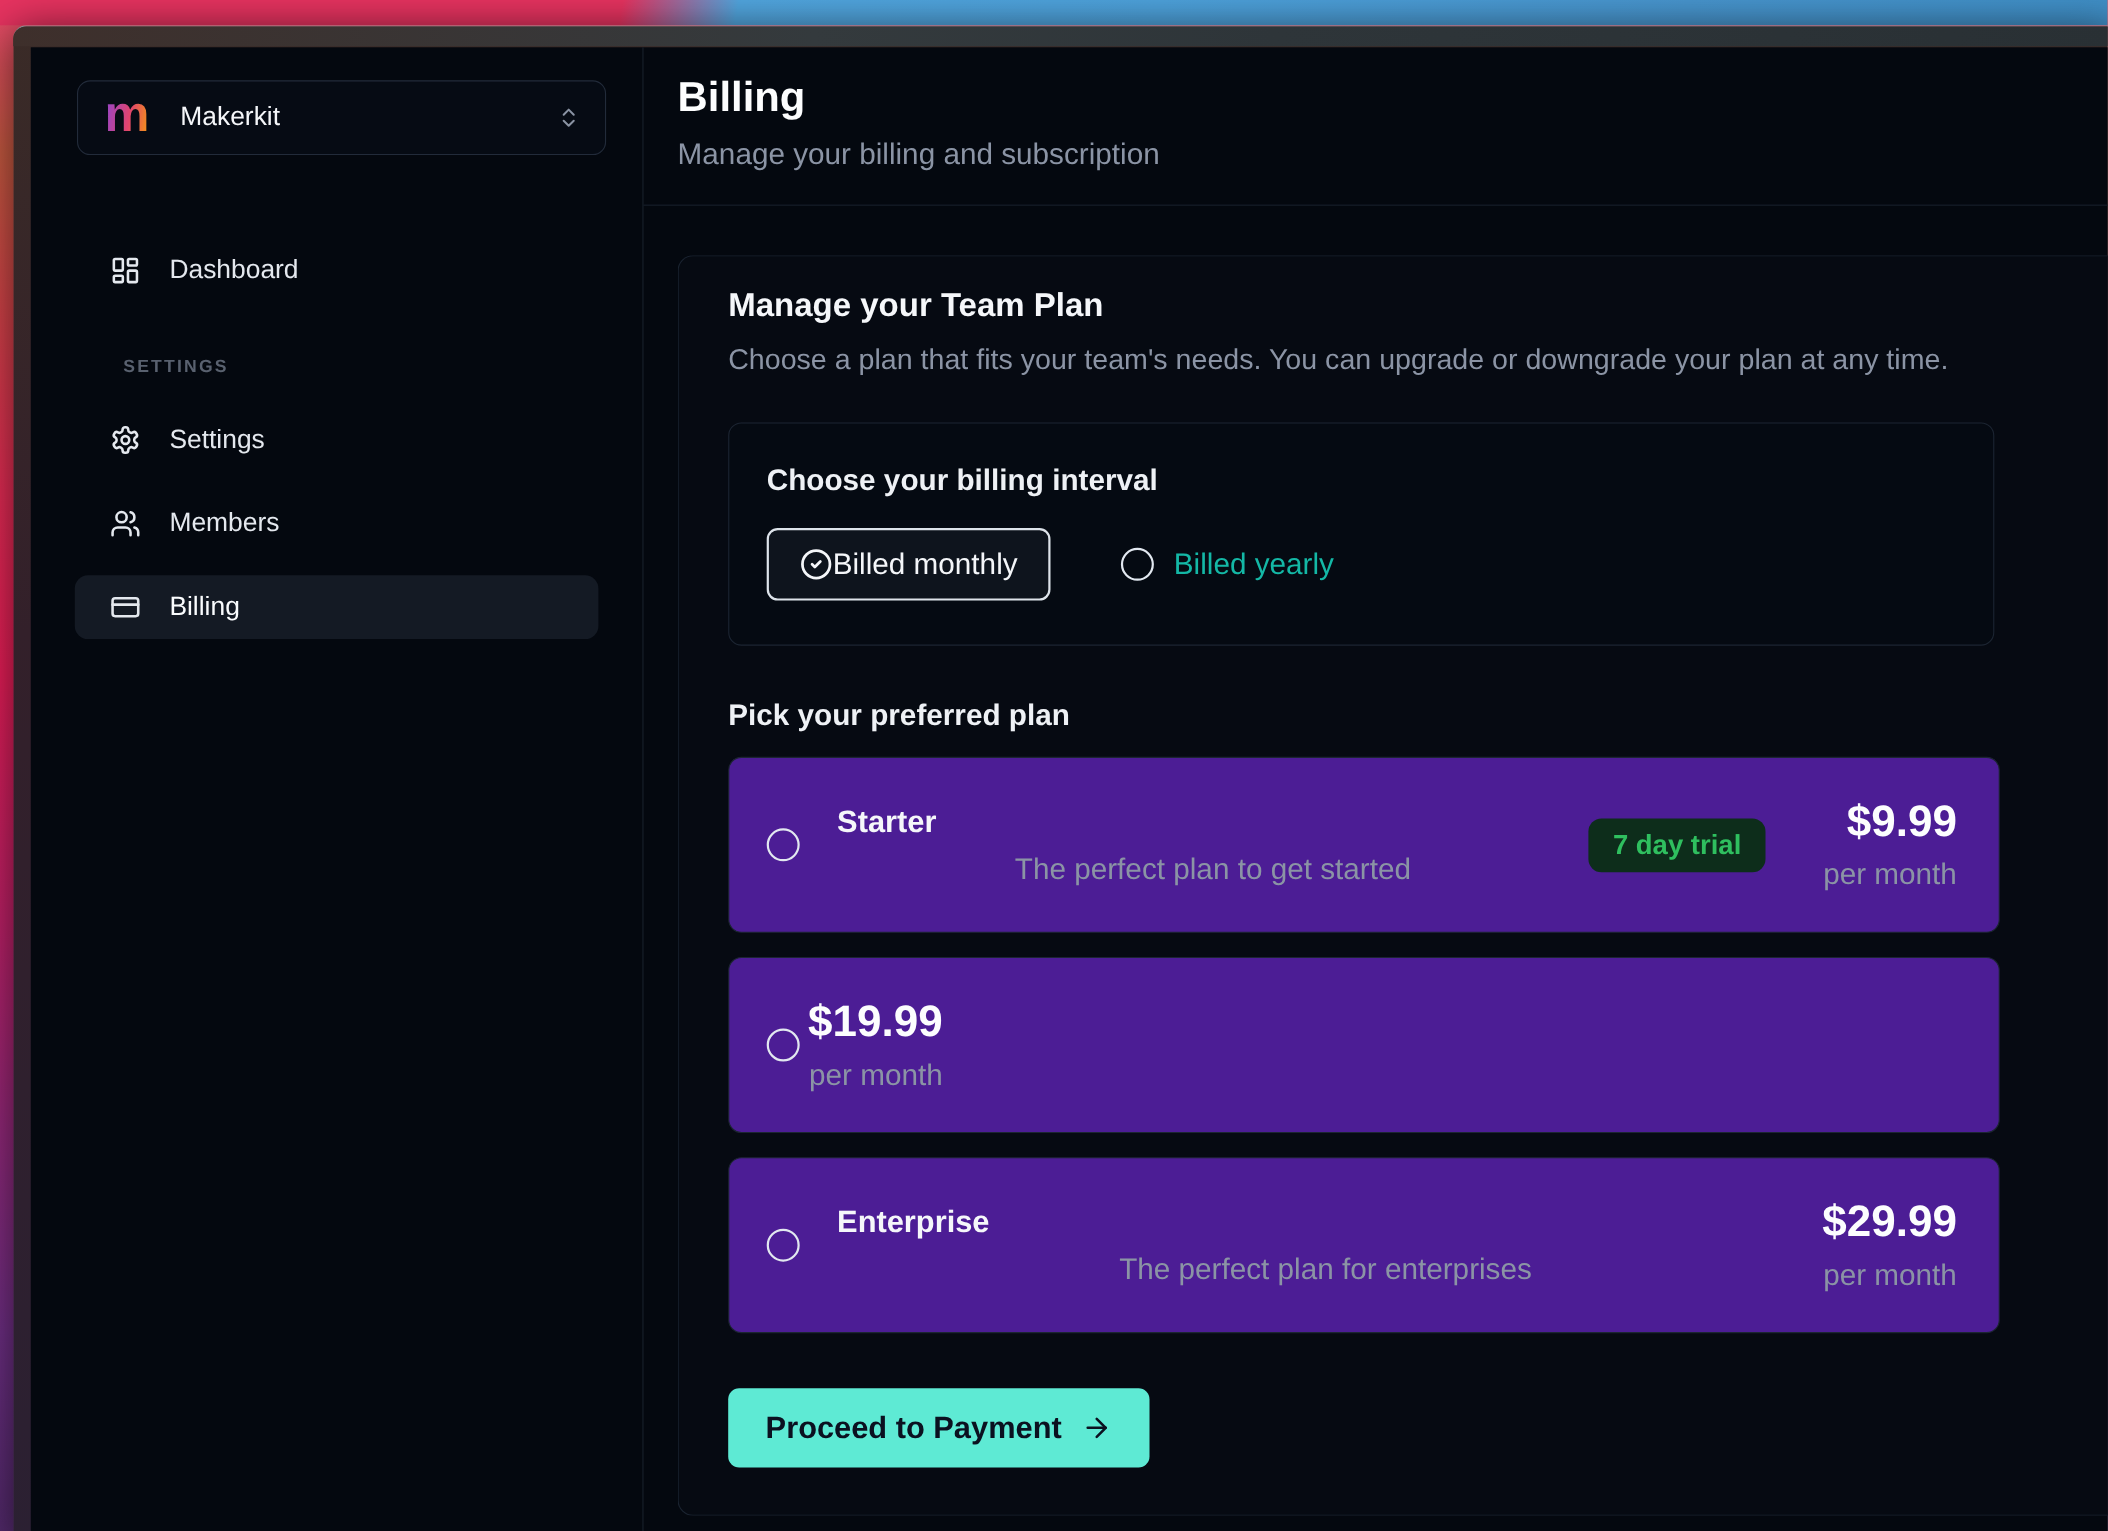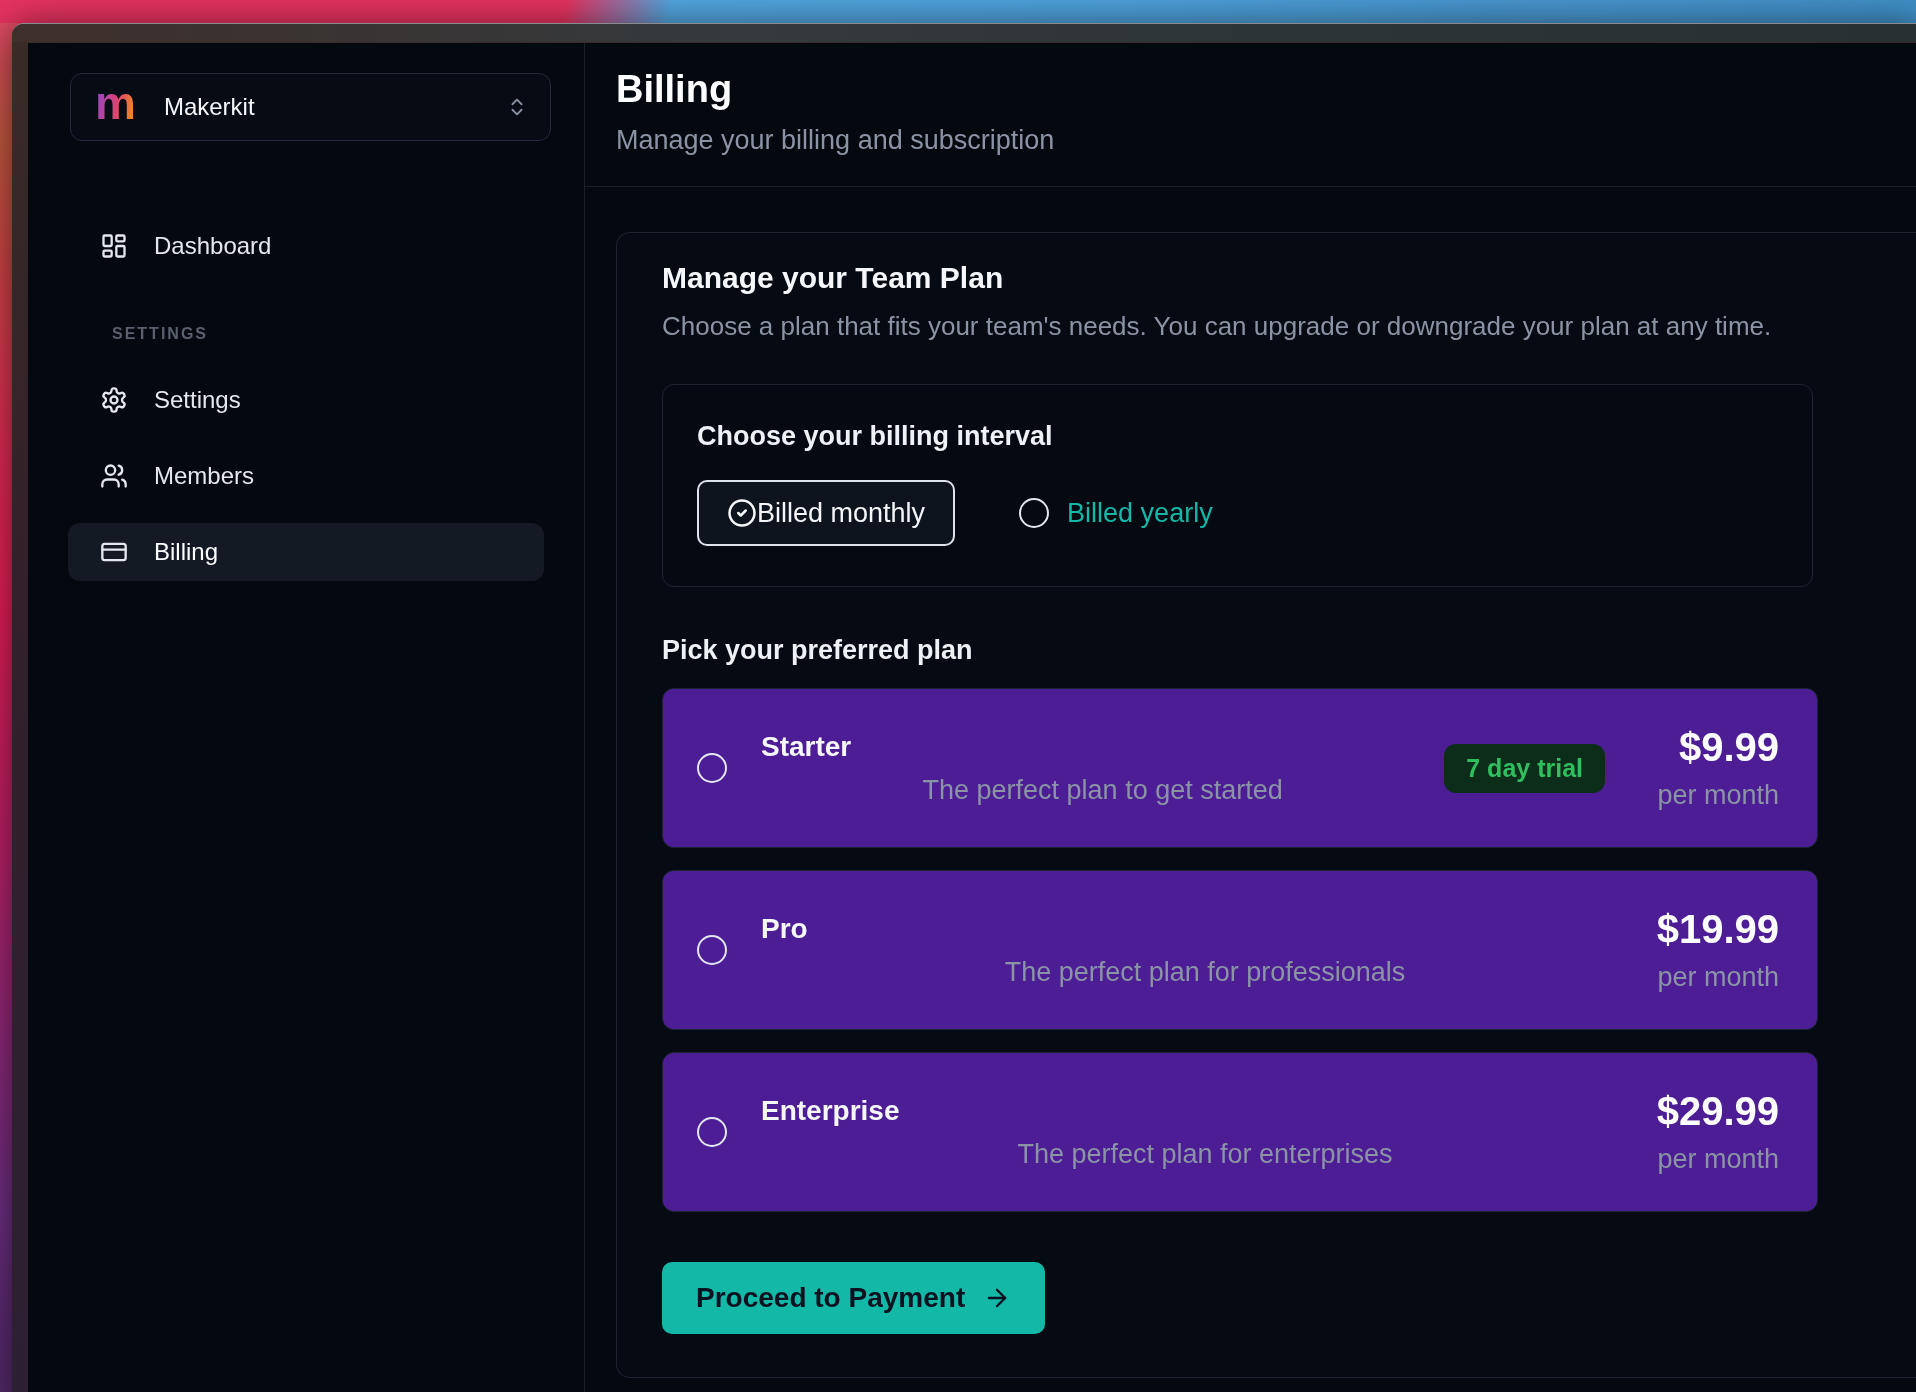--- a/index.html
+++ b/index.html
@@ -118,21 +118,21 @@
   .trial-badge {
     background:#0d2d1b; color:#2fbf5f; font-size:25px; font-weight:600;
     border-radius:12px; padding:10px 22px; margin-right:44px; white-space:nowrap;
   }
   .price-block { text-align:right; min-width:130px; }
   .price { font-size:40px; font-weight:700; color:#fcfdfe; }
   .period { font-size:27px; color:#8b94a5; margin-top:10px; }
 
   .cta-button {
     margin-top:50px; height:72px; padding:0 34px;
-    background:#14b8a6; color:#0b1120; border:none; border-radius:10px;
+    background:#5eead4; color:#0b1120; border:none; border-radius:10px;
     font-family:inherit; font-size:28px; font-weight:600;
     display:inline-flex; align-items:center; gap:18px; cursor:pointer;
   }
   .cta-button .icon { display:flex; color:#0b1120; }
 </style>
 </head>
 <body>
 
 <div class="wallpaper-band"></div>
 
@@ -249,24 +249,20 @@
           </div>
           <span class="trial-badge">7 day trial</span>
           <div class="price-block">
             <div class="price">$9.99</div>
             <div class="period">per month</div>
           </div>
         </div>
 
         <div class="plan-row">
           <span class="radio-circle"></span>
-          <div class="plan-texts">
-            <div class="plan-name">Pro</div>
-            <div class="plan-desc">The perfect plan for professionals</div>
-          </div>
           <div class="price-block">
             <div class="price">$19.99</div>
             <div class="period">per month</div>
           </div>
         </div>
 
         <div class="plan-row">
           <span class="radio-circle"></span>
           <div class="plan-texts">
             <div class="plan-name">Enterprise</div>

